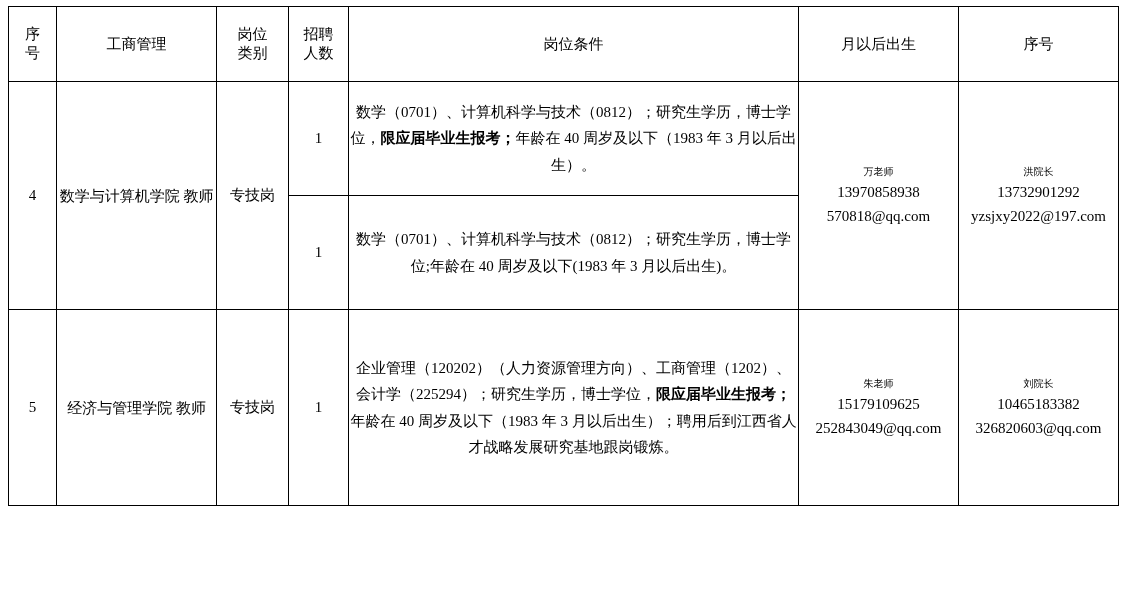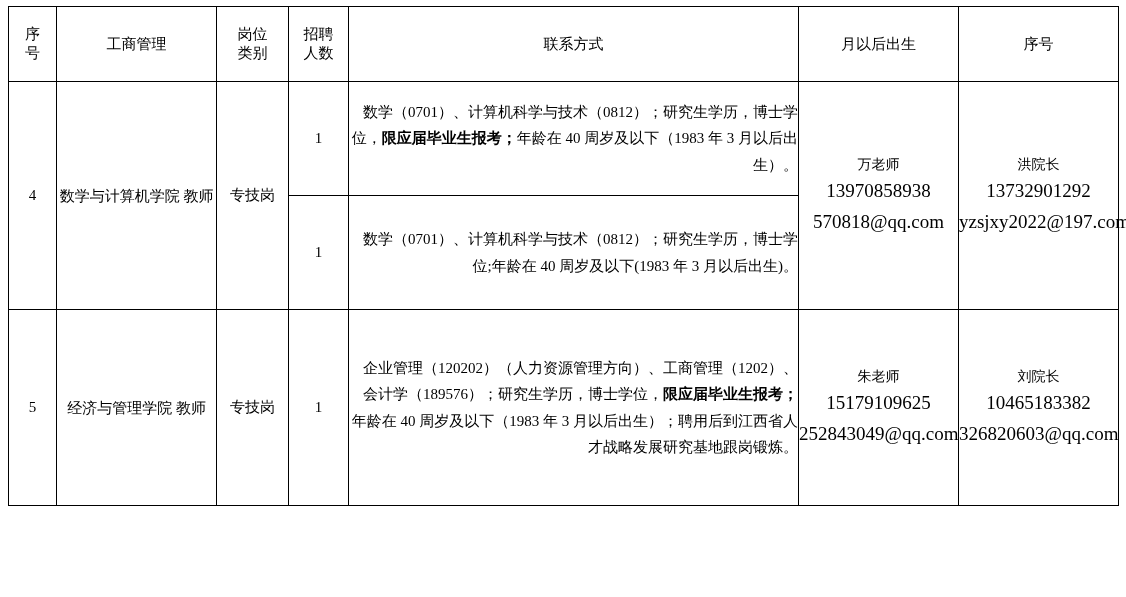--- a/index.html
+++ b/index.html
@@ -58,46 +58,46 @@
     line-height: 1.3;
   }
 
   
   .ctr {
     text-align: center;
     font-size: 15px;
     line-height: 1.45;
   }
   .cond-cell {
-    text-align: right;
+    text-align: center;
     padding: 10px 10px 10px 12px;
     font-size: 15px;
     line-height: 1.75;
   }
   .cond-cell b {
     font-weight: bold;
   }
   .num-cell {
     text-align: center;
     font-size: 15px;
   }
   .contact-cell {
     text-align: center;
     font-size: 15px;
     line-height: 1.6;
     padding: 4px 2px;
   }
   .contact-cell .nm {
     display: block;
-    font-size: 14px;
+    font-size: 10px;
   }
   .contact-cell .tel,
   .contact-cell .mail {
     display: block;
-    font-size: 19px;
+    font-size: 15px;
   }
   .name-cell {
     text-align: center;
     font-size: 15px;
     line-height: 1.6;
     padding: 4px 6px;
   }
   .row-tall-a { height: 114px; }
   .row-tall-b { height: 114px; }
   .row-5 { height: 196px; }
@@ -124,21 +124,21 @@
         </th>
         <th class="hdr">工商管理</th>
         <th class="hdr hdr-narrow">
           <span class="stack">岗位</span>
           <span class="stack">类别</span>
         </th>
         <th class="hdr hdr-narrow">
           <span class="stack">招聘</span>
           <span class="stack">人数</span>
         </th>
-        <th class="hdr">联系方式</th>
+        <th class="hdr">岗位条件</th>
         <th class="hdr">月以后出生</th>
         <th class="hdr">序号</th>
       </tr>
     </thead>
     <tbody>
 
       <tr class="row-tall-a">
         <td class="ctr" rowspan="2">4</td>
         <td class="name-cell" rowspan="2">
           <span class="stack">数学与计算机学院</span>
@@ -165,21 +165,21 @@
       </tr>
 
       <tr class="row-5">
         <td class="ctr">5</td>
         <td class="name-cell">
           <span class="stack">经济与管理学院</span>
           <span class="stack">教师</span>
         </td>
         <td class="ctr">专技岗</td>
         <td class="num-cell">1</td>
-        <td class="cond-cell"><span>企业管理（120202）（人力资源管理方向）、工商管理（1202）、会计学（189576）；研究生学历，博士学位，</span><b>限应届毕业生报考；</b><span>年龄在 40 周岁及以下（1983 年 3 月以后出生）；聘用后到江西省人才战略发展研究基地跟岗锻炼。</span></td>
+        <td class="cond-cell"><span>企业管理（120202）（人力资源管理方向）、工商管理（1202）、会计学（225294）；研究生学历，博士学位，</span><b>限应届毕业生报考；</b><span>年龄在 40 周岁及以下（1983 年 3 月以后出生）；聘用后到江西省人才战略发展研究基地跟岗锻炼。</span></td>
         <td class="contact-cell">
           <span class="nm">朱老师</span>
           <span class="tel">15179109625</span>
           <span class="mail">252843049@qq.com</span>
         </td>
         <td class="contact-cell">
           <span class="nm">刘院长</span>
           <span class="tel">10465183382</span>
           <span class="mail">326820603@qq.com</span>
         </td>

